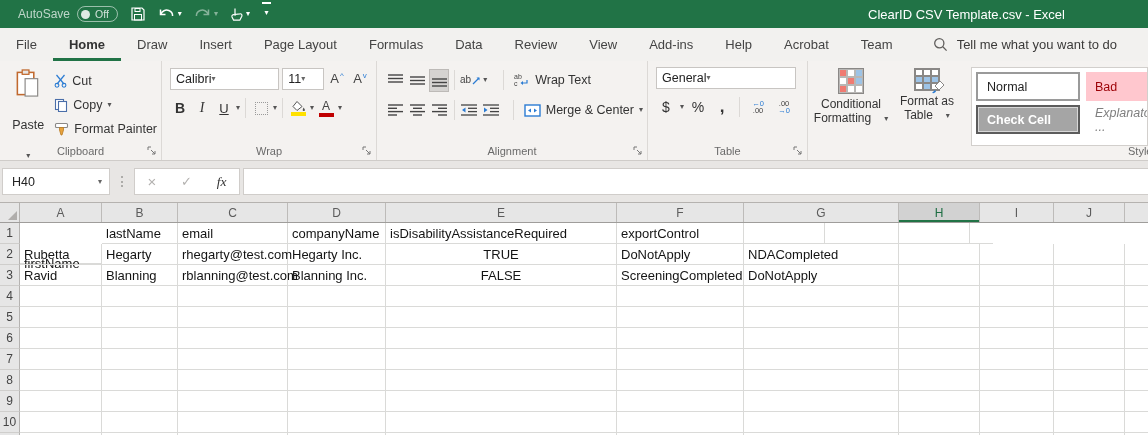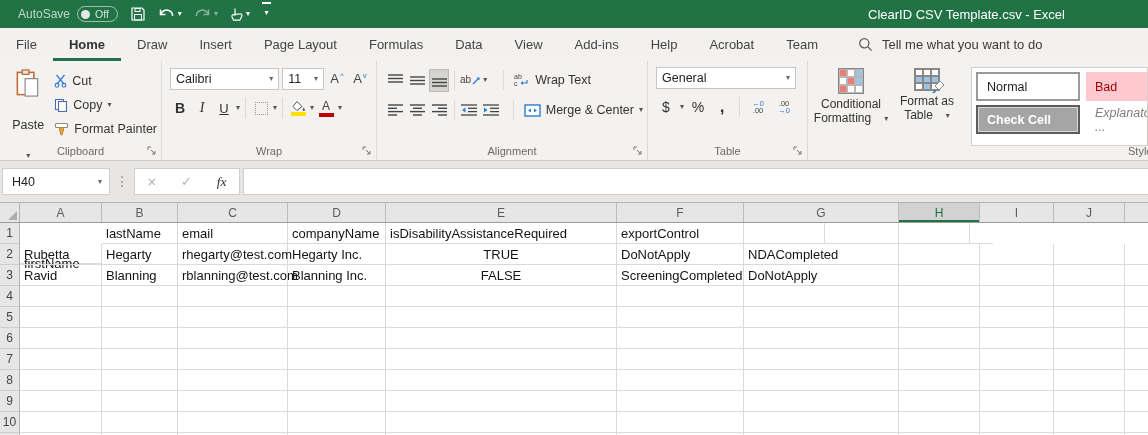--- a/index.html
+++ b/index.html
@@ -33,21 +33,21 @@
   .sep { width:1px; background:#dcd9d6; height:20px; margin:0 3px; }
 
   
   .g-clip { width:162px; display:flex; padding:6px 4px 0 6px; }
   .paste { width:52px; display:flex; flex-direction:column; align-items:center; font-size:12.5px; color:#333; gap:20px; padding-top:2px; }
   .clipcol { display:flex; flex-direction:column; margin-left:4px; margin-top:2px; }
 
   
   .g-font { width:215px; padding:6px 6px 0 8px; }
   .comborow { display:flex; gap:3px; align-items:center; }
-  .combo { background:#fff; border:1px solid #c8c5c2; height:22px; display:flex; align-items:center; justify-content:space-between; padding:8px 5px; font-size:12.5px; color:#222; }
+  .combo { background:#fff; border:1px solid #c8c5c2; height:22px; display:flex; align-items:center; justify-content:flex-start; padding:8px 5px; font-size:12.5px; color:#222; }
   .combo .caret { color:#666; }
   .fname { width:110px; } .fsize { width:42px; }
   .iconrow { display:flex; align-items:center; height:28px; margin-top:4px; gap:2px; }
   .ib { min-width:20px; height:23px; display:flex; align-items:center; justify-content:center; gap:1px; color:#333; }
   .ib.selected { background:#d5d3d1; border:1px solid #bdbab7; }
   .bold-g { font-weight:800; font-size:14px; }
   .italic-g { font-family:"Liberation Serif",serif; font-style:italic; font-size:14px; }
   .under-g { text-decoration:underline; font-size:13px; }
   .stack { display:flex; flex-direction:column; align-items:center; line-height:1; }
   .colorbar { width:15px; height:4px; margin-top:1px; }
@@ -157,20 +157,21 @@
 
 <div class="tabrow">
   <div style="display:flex;align-items:stretch;">
       <div class="tab">File</div>
       <div class="tab active">Home</div>
       <div class="tab">Draw</div>
       <div class="tab">Insert</div>
       <div class="tab">Page Layout</div>
       <div class="tab">Formulas</div>
       <div class="tab">Data</div>
+      <div class="tab">Review</div>
       <div class="tab">View</div>
       <div class="tab">Add-ins</div>
       <div class="tab">Help</div>
       <div class="tab">Acrobat</div>
       <div class="tab">Team</div>
     </div>
   <div class="tellme">
     <svg width="15" height="15" viewBox="0 0 15 15">
         <circle cx="6.3" cy="6.3" r="4.6" fill="none" stroke="#605e5c" stroke-width="1.3"></circle>
         <line x1="9.8" y1="9.8" x2="13.6" y2="13.6" stroke="#605e5c" stroke-width="1.3"></line>

